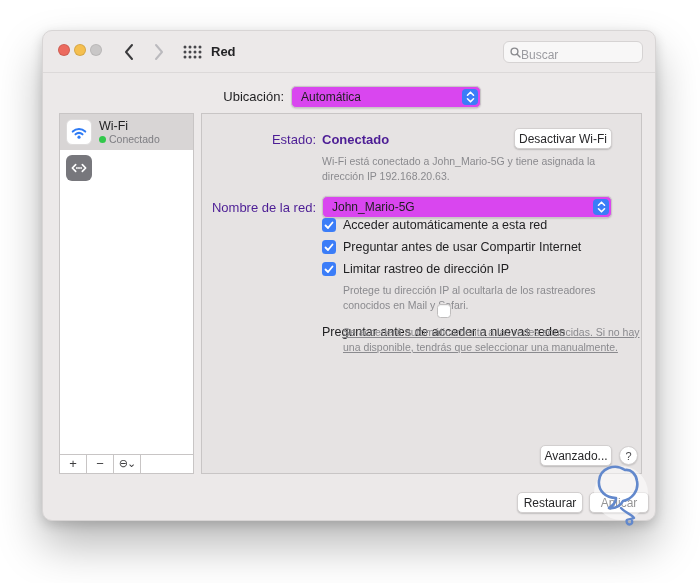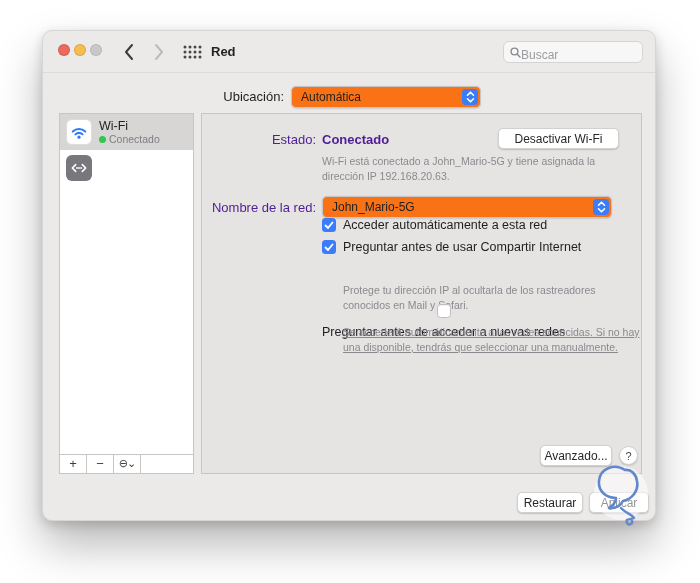--- a/index.html
+++ b/index.html
@@ -22,21 +22,21 @@
   .search { position:absolute; right:12px; top:10px; width:140px; height:22px;
     background:rgba(255,255,255,0.65); border:1px solid #D6D3D3; border-radius:6px;
     display:flex; align-items:flex-end; padding:0 6px; }
   .search input { border:none; outline:none; background:transparent; width:86px;
     font-size:12px; color:#3c3c3e; font-family:"Liberation Sans",sans-serif; }
   .search input::placeholder { color:#9B9BA0; }
 
   
   .loc-label { position:absolute; left:100px; top:58px; width:141px; text-align:right;
     font-size:13px; color:#1f1f21; }
-  .popup { position:absolute; background:#f97316; border:1px solid #C9C6C6; border-radius:5px;
+  .popup { position:absolute; background:#d946ef; border:1px solid #C9C6C6; border-radius:5px;
     box-shadow:0 0.5px 1.5px rgba(0,0,0,0.12); font-size:12px; color:#1f1f21;
     display:flex; align-items:center; padding-left:9px; height:22px; }
   .stepper { position:absolute; right:2px; top:2px; width:16px; height:16px;
     background:#3B7DF8; border-radius:4px; display:flex; align-items:center; justify-content:center; }
   .popup-loc { left:248px; top:55px; width:190px; }
 
   
   .sidebar { position:absolute; left:16px; top:82px; width:135px; height:361px;
     background:#FFFFFF; border:1px solid #C8C5C5; display:flex; flex-direction:column; }
   .sb-list { flex:1; }
@@ -177,21 +177,21 @@
       <span class="sb-btn">+</span>
       <span class="sb-btn">−</span>
       <span class="sb-btn action">⊖⌄</span>
       <span class="sb-spacer"></span>
     </div>
   </div>
 
   <div class="panel">
     <span class="flabel" style="top:18px;">Estado:</span>
     <span class="flabel bold" style="left:120px; width:auto; text-align:left; top:18px;">Conectado</span>
-    <div class="btn" style="left:296px; top:14px; width:121px; height:21px;">Desactivar Wi-Fi</div>
+    <div class="btn" style="left:312px; top:14px; width:98px; height:21px;">Desactivar Wi-Fi</div>
     <div class="desc" style="left:120px; top:40px; width:302px;">Wi-Fi está conectado a John_Mario-5G y tiene asignada la dirección IP 192.168.20.63.</div>
 
     <span class="flabel" style="top:86px;">Nombre de la red:</span>
     <div class="popup" style="left:120px; top:82px; width:290px;">
       <span>John_Mario-5G</span>
       <span class="stepper">
         <svg width="9" height="12" viewBox="0 0 9 12">
             <polyline points="1.5,4.2 4.5,1.2 7.5,4.2" fill="none" stroke="#fff" stroke-width="1.6" stroke-linecap="round" stroke-linejoin="round"></polyline>
             <polyline points="1.5,7.8 4.5,10.8 7.5,7.8" fill="none" stroke="#fff" stroke-width="1.6" stroke-linecap="round" stroke-linejoin="round"></polyline>
           </svg>
@@ -207,20 +207,28 @@
       <span>Acceder automáticamente a esta red</span>
     </div>
     <div class="cbrow" style="left:120px; top:126px;">
       <span class="cb on">
           <svg width="10" height="9" viewBox="0 0 10 9">
             <polyline points="1.5,4.5 4,7 8.5,1.5" fill="none" stroke="#fff" stroke-width="1.8" stroke-linecap="round" stroke-linejoin="round"></polyline>
           </svg>
         </span>
       <span>Preguntar antes de usar Compartir Internet</span>
     </div>
+    <div class="cbrow" style="left:120px; top:148px;">
+      <span class="cb on">
+          <svg width="10" height="9" viewBox="0 0 10 9">
+            <polyline points="1.5,4.5 4,7 8.5,1.5" fill="none" stroke="#fff" stroke-width="1.8" stroke-linecap="round" stroke-linejoin="round"></polyline>
+          </svg>
+        </span>
+      <span>Limitar rastreo de dirección IP</span>
+    </div>
     <div class="desc" style="left:141px; top:169px; width:300px;">Protege tu dirección IP al ocultarla de los rastreadores conocidos en Mail y Safari.</div>
 
     <div class="cbrow" style="left:120px; top:190px;flex-direction:column;">
       <span class="cb off"></span>
       <span>Preguntar antes de acceder a nuevas redes</span>
     </div>
     <div class="desc" style="left:141px; top:211px; width:310px;text-decoration:underline;">Se accederá automáticamente a las redes conocidas. Si no hay una disponible, tendrás que seleccionar una manualmente.</div>
 
     <div class="btn" style="left:338px; top:331px; width:72px; height:21px;">Avanzado...</div>
     <div class="help">?</div>

